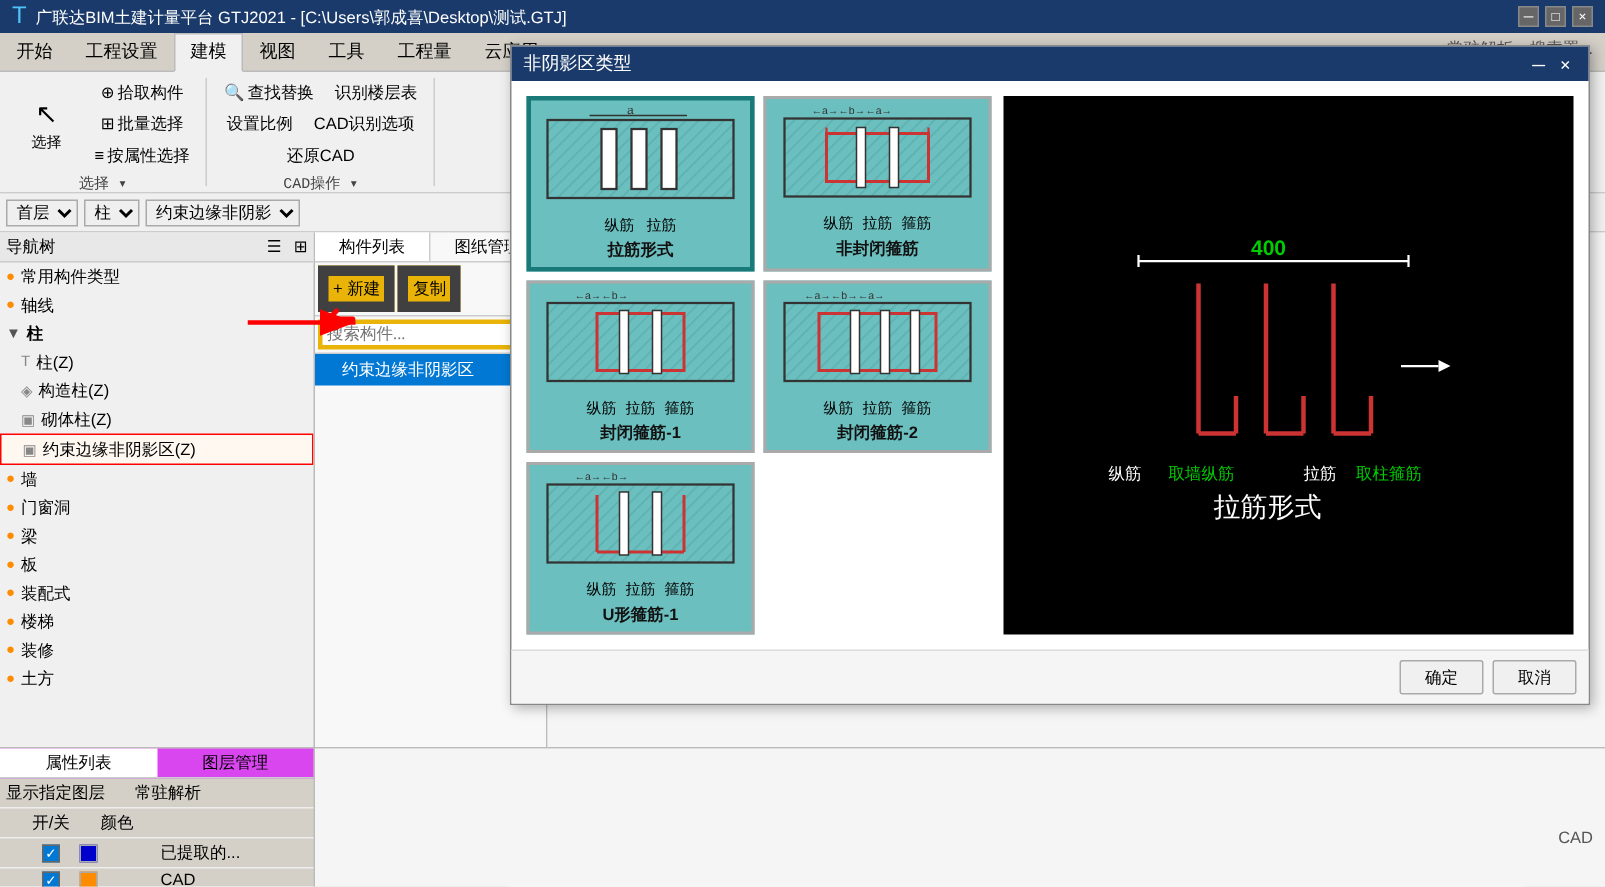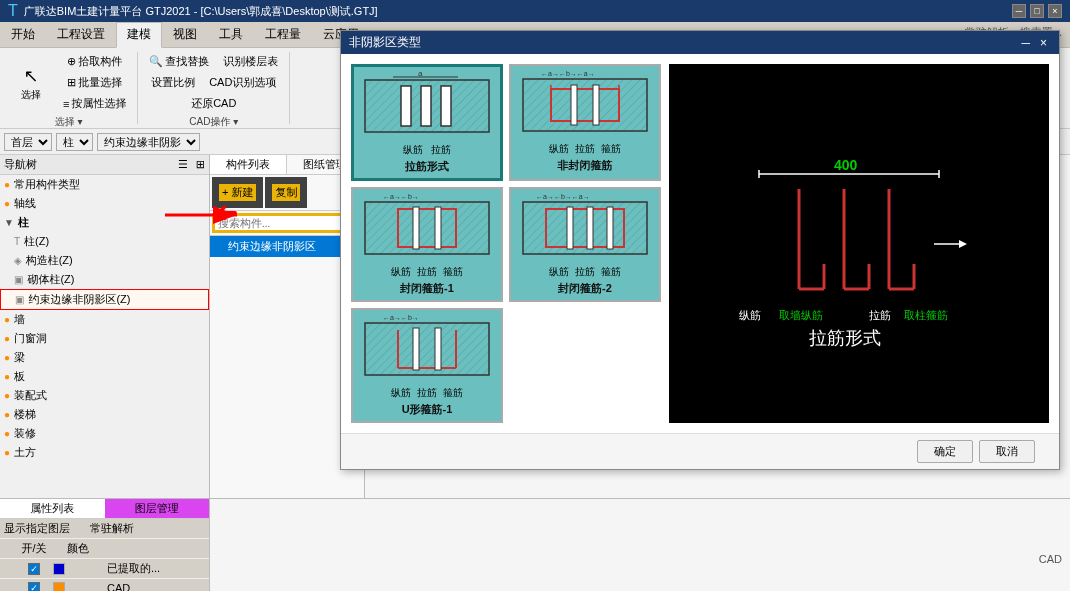--- a/index.html
+++ b/index.html
@@ -10,21 +10,21 @@
     .title-bar-controls { display: flex; gap: 4px; }
     .title-btn { width: 14px; height: 14px; background: #666; border: 1px solid #888; cursor: pointer; font-size: 9px; display: flex; align-items: center; justify-content: center; color: white; }
 
     
     .ribbon { background: #f0f0f0; border-bottom: 1px solid #ccc; }
     .ribbon-tabs { display: flex; background: #d4d0c8; border-bottom: 1px solid #bbb; }
     .ribbon-tab { padding: 3px 10px; font-size: 12px; cursor: pointer; border: 1px solid transparent; }
     .ribbon-tab.active { background: #f0f0f0; border-color: #bbb #bbb #f0f0f0 #bbb; margin-bottom: -1px; }
     .ribbon-content { display: flex; padding: 4px 0; align-items: stretch; height: 80px; }
     .ribbon-group { display: flex; flex-direction: column; padding: 0 6px; border-right: 1px solid #ccc; align-items: center; }
-    .ribbon-group-label { font-size: 10px; color: #444; margin-top: auto; padding-top: 2px; text-align: right; }
+    .ribbon-group-label { font-size: 10px; color: #444; margin-top: auto; padding-top: 2px; text-align: right; font-family: Liberation Mono, monospace; }
     .ribbon-group-content { display: flex; gap: 2px; align-items: center; flex: 1; }
     .ribbon-btn { display: flex; flex-direction: column; align-items: center; justify-content: center; padding: 2px 4px; cursor: pointer; border: 1px solid transparent; border-radius: 2px; min-width: 36px; font-size: 10px; }
     .ribbon-btn .icon { width: 24px; height: 24px; display: flex; align-items: center; justify-content: center; font-size: 18px; }
     .ribbon-btn-large { min-width: 50px; }
     .ribbon-btn-small { flex-direction: row; font-size: 11px; padding: 1px 4px; }
 
     
     .toolbar-row { background: #f0f0f0; border-bottom: 1px solid #ccc; padding: 2px 4px; display: flex; align-items: center; gap: 4px; height: 26px; font-size: 11px; }
 
     
@@ -60,21 +60,21 @@
     .checkbox { width: 12px; height: 12px; border: 1px solid #666; background: #0078d4; display: inline-flex; align-items: center; justify-content: center; color: white; font-size: 9px; }
 
     
     .right-area { flex: 1; background: #f5f5f5; }
 
     
     .dialog-overlay { position: absolute; top: 0; left: 0; width: 100%; height: 100%; pointer-events: none; }
     .dialog { position: absolute; background: white; border: 1px solid #888; box-shadow: 2px 2px 8px rgba(0,0,0,0.3); pointer-events: all; }
     .dialog-title { background: #1a3a6b; color: white; padding: 3px 8px; font-size: 12px; display: flex; align-items: center; justify-content: space-between; }
     .dialog-content { padding: 8px; }
-    .dialog-footer { padding: 6px 24px; display: flex; justify-content: flex-end; gap: 6px; border-top: 1px solid #ddd; background: #f5f5f5; }
+    .dialog-footer { padding: 6px 8px; display: flex; justify-content: flex-end; gap: 6px; border-top: 1px solid #ddd; background: #f5f5f5; }
     .dialog-btn { padding: 3px 16px; font-size: 11px; cursor: pointer; border: 1px solid #aaa; background: #f0f0f0; border-radius: 2px; }
 
     
     .rebar-grid { display: grid; grid-template-columns: 1fr 1fr; gap: 6px; width: 330px; }
     .rebar-item { border: 2px solid #aaa; cursor: pointer; display: flex; flex-direction: column; align-items: center; padding: 4px; background: #6cbfbf; }
     .rebar-item.selected { border-color: #1a7a7a; border-width: 3px; }
     .rebar-item-label { font-size: 11px; color: #111; margin-top: 2px; font-weight: bold; }
     .rebar-preview { width: 130px; height: 70px; background: #6cbfbf; display: flex; align-items: center; justify-content: center; position: relative; overflow: hidden; }
 
     

